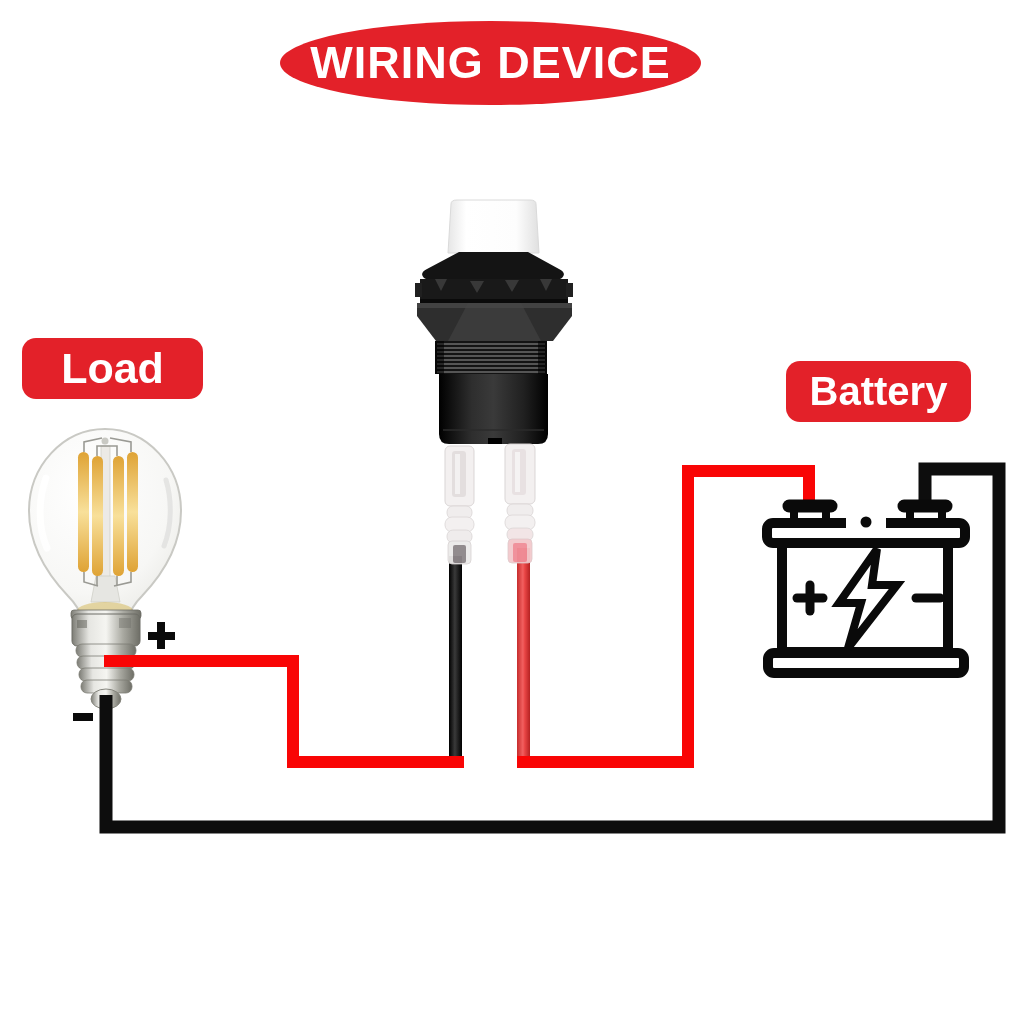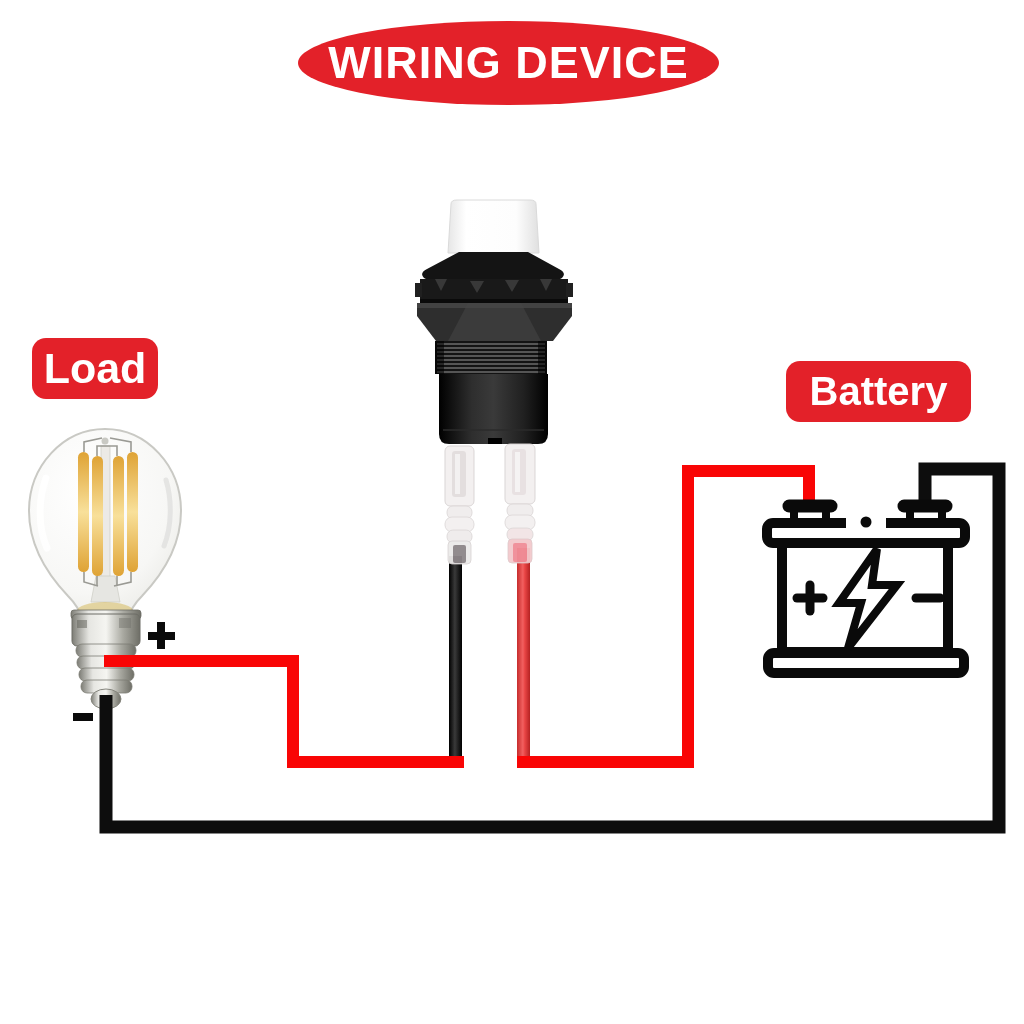--- a/index.html
+++ b/index.html
@@ -1,24 +1,24 @@
 <!DOCTYPE html>
 <html><head>
 <meta charset="utf-8">
 <style>
   html,body{margin:0;padding:0;background:#ffffff;}
   .stage{position:relative;width:1024px;height:1024px;background:#ffffff;overflow:hidden;
          font-family:"Liberation Sans","DejaVu Sans",sans-serif;}
   .stage svg{position:absolute;left:0;top:0;}
   .badge{position:absolute;display:flex;align-items:center;justify-content:center;
          background:#e32129;color:#ffffff;font-weight:bold;}
-  .badge-oval{left:298px;top:21px;width:421px;height:84px;border-radius:50%;
+  .badge-oval{left:280px;top:21px;width:421px;height:84px;border-radius:50%;
               font-size:45px;letter-spacing:1px;}
   .badge-tag{border-radius:14px;}
-  .badge-load{left:32px;top:338px;width:126px;height:61px;font-size:43px;}
+  .badge-load{left:22px;top:338px;width:181px;height:61px;font-size:43px;}
   .badge-battery{left:786px;top:361px;width:185px;height:61px;font-size:40px;}
 </style>
 </head>
 <body>
 
 <div class="stage">
 
   <svg width="1024" height="1024" viewBox="0 0 1024 1024">
     <defs>
       <radialGradient id="glassGrad" cx="38%" cy="32%" r="78%">

